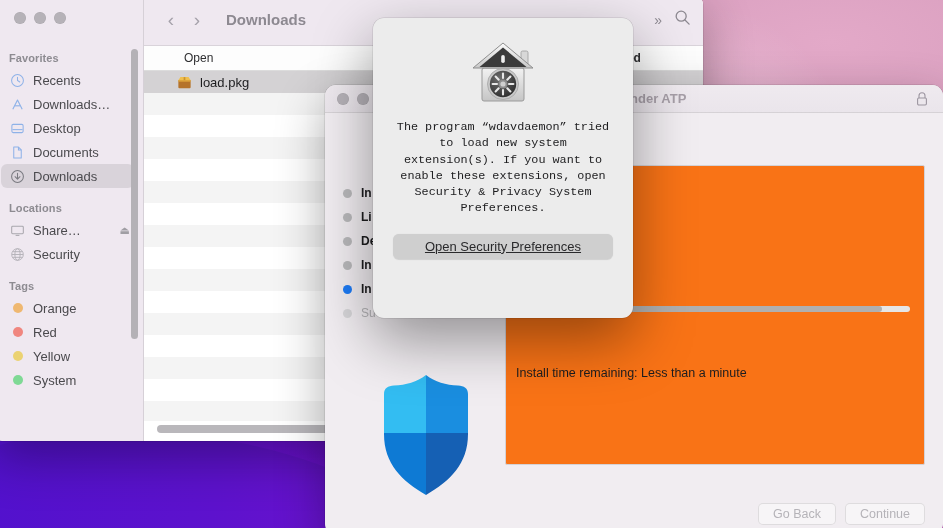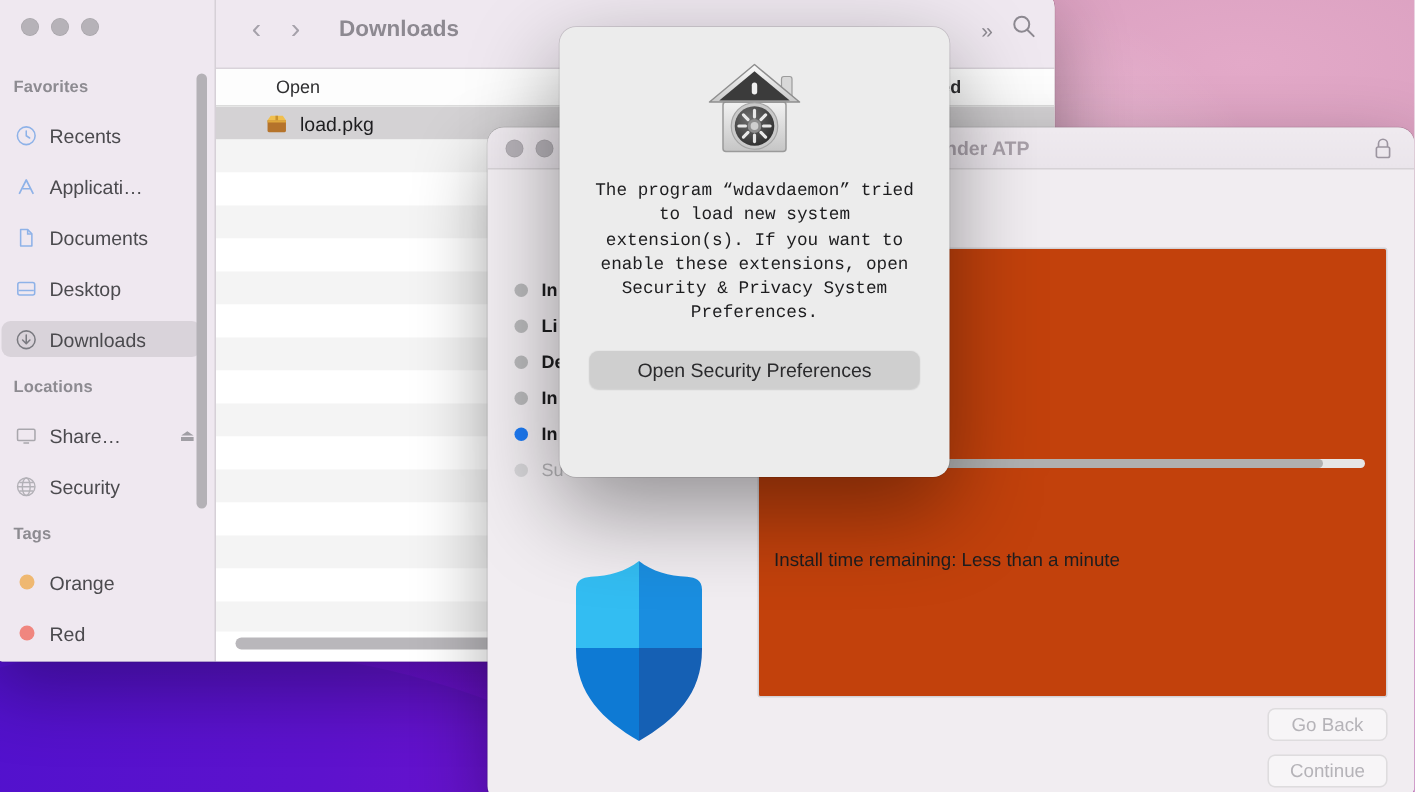--- a/index.html
+++ b/index.html
@@ -65,21 +65,21 @@
   }
   .traffic { position: absolute; left: 22px; top: 18px; display: flex; gap: 8px; }
   .tl { width: 12px; height: 12px; border-radius: 50%; background: #b6b2b8;
         box-shadow: inset 0 0 0 0.5px rgba(0,0,0,0.08); }
   .sb-section {
     font-size: 11px; font-weight: bold; color: #8d8b91;
     padding: 0 0 4px 17px; margin-top: 14px; letter-spacing: 0.1px;
   }
   .sb-item {
     display: flex; align-items: center; height: 24px;
-    margin: 10px 9px; padding-left: 8px; border-radius: 6px;
+    margin: 0 9px; padding-left: 8px; border-radius: 6px;
     font-size: 13px; color: #4b4a4e; gap: 7px;
   }
   .sb-item.selected { background: rgba(0,0,0,0.09); }
   .sb-ico { width: 17px; height: 17px; flex: 0 0 17px; display: flex;
             align-items: center; justify-content: center; }
   .sb-ico svg { display: block; }
   .sb-label { overflow: hidden; white-space: nowrap; }
   .eject { margin-left: auto; margin-right: 4px; color: #a09ea4; font-size: 11px; }
   .tag-dot { width: 10px; height: 10px; border-radius: 50%; flex: 0 0 10px;
              margin-left: 4px; margin-right: 3px; }
@@ -145,30 +145,30 @@
   .step.active { font-weight: bold; }
   .step.active .bullet { background: #1d7bf5; }
   .step.done { font-weight: bold; }
   .step.pending { color: #b2b1b4; }
   .step.pending .bullet { background: #d6d5d8; }
   .shield-wrap { position: absolute; left: 46px; bottom: 32px; }
 
   .inst-right { position: absolute; left: 180px; right: 0; top: 0; bottom: 0; padding: 16px 18px 0 0; }
   .inst-heading { font-size: 14px; font-weight: bold; color: #1d1d1f; margin: 8px 0 12px 0; }
   .inst-panel {
-    position: relative; height: 300px; background: #c2410c;
+    position: relative; height: 300px; background: #f97316;
     border: 1px solid #d4d2d6; border-radius: 2px; overflow: hidden;
   }
   .inst-status { position: absolute; left: 10px; top: 100px; font-size: 13px;
                  font-weight: bold; color: #1d1d1f; }
   .pbar { position: absolute; left: 10px; right: 14px; top: 140px; height: 6px;
           border-radius: 3px; background: #e6e6e6; overflow: hidden; }
   .pbar-fill { height: 100%; background: #b0b0b0; border-radius: 3px; }
   .inst-note { position: absolute; left: 10px; top: 200px; font-size: 12.5px; color: #1d1d1f; }
-  .inst-footer { position: absolute; right: 18px; bottom: 10px; display: flex; gap: 9px; flex-direction: column; }
+  .inst-footer { position: absolute; right: 18px; bottom: 10px; display: flex; gap: 9px; }
   .inst-btn {
     min-width: 72px; height: 22px; padding: 0 14px;
     font-size: 12.5px; color: #b5b3b8;
     background: rgba(255,255,255,0.45);
     border: 0.5px solid rgba(0,0,0,0.10); border-radius: 5px;
     display: flex; align-items: center; justify-content: center;
   }
 
   
   #alert {
@@ -183,20 +183,21 @@
   .alert-buttons { margin-top: 17px; display: flex; flex-direction: column; gap: 7px; }
   .btn-primary {
     height: 25px; border-radius: 6px; background: linear-gradient(#3c94fb, #147af4);
     color: #fff; font-size: 13px; display: flex; align-items: center; justify-content: center;
     box-shadow: 0 0.5px 1px rgba(0,0,0,0.18);
   }
   .btn-secondary {
     height: 25px; border-radius: 6px; background: #cfcfcf;
     color: #2a2a2c; font-size: 13px; display: flex; align-items: center; justify-content: center;
     box-shadow: 0 0.5px 1px rgba(0,0,0,0.12);
+    text-decoration: underline;
   }
 </style>
 </head>
 <body>
 
 <div id="screen">
 
   <div class="wall-base">
     <div class="wall-sheen"></div>
     <div class="wall-purple"></div>
@@ -227,41 +228,41 @@
         <span class="sb-label">Recents</span>
       </div>
 
       <div class="sb-item">
         <span class="sb-ico">
           <svg width="15" height="15" viewBox="0 0 16 16">
               <path d="M3 13L8 3.2 13 13" fill="none" stroke="#8eb2e8" stroke-width="1.2" stroke-linejoin="round"></path>
               <path d="M5.3 9.4h5.4" stroke="#8eb2e8" stroke-width="1.2"></path>
             </svg>
         </span>
-        <span class="sb-label">Applicati…</span>
+        <span class="sb-label">Downloads…</span>
+      </div>
+
+      <div class="sb-item">
+        <span class="sb-ico">
+          <svg width="15" height="15" viewBox="0 0 16 16">
+              <rect x="2" y="3.6" width="12" height="8.8" rx="1.4" fill="none" stroke="#8eb2e8" stroke-width="1.1"></rect>
+              <path d="M2.6 9.2h10.8" stroke="#8eb2e8" stroke-width="1.1"></path>
+            </svg>
+        </span>
+        <span class="sb-label">Desktop</span>
       </div>
 
       <div class="sb-item">
         <span class="sb-ico">
           <svg width="15" height="15" viewBox="0 0 16 16">
               <path d="M4 2.2h5l3 3v8.6H4z" fill="none" stroke="#8eb2e8" stroke-width="1.1" stroke-linejoin="round"></path>
               <path d="M9 2.2v3.1h3" fill="none" stroke="#8eb2e8" stroke-width="1.1"></path>
             </svg>
         </span>
         <span class="sb-label">Documents</span>
-      </div>
-
-      <div class="sb-item">
-        <span class="sb-ico">
-          <svg width="15" height="15" viewBox="0 0 16 16">
-              <rect x="2" y="3.6" width="12" height="8.8" rx="1.4" fill="none" stroke="#8eb2e8" stroke-width="1.1"></rect>
-              <path d="M2.6 9.2h10.8" stroke="#8eb2e8" stroke-width="1.1"></path>
-            </svg>
-        </span>
-        <span class="sb-label">Desktop</span>
       </div>
 
       <div class="sb-item selected">
         <span class="sb-ico">
           <svg width="15" height="15" viewBox="0 0 16 16">
               <circle cx="8" cy="8" r="6.3" fill="none" stroke="#7a7a80" stroke-width="1.1"></circle>
               <path d="M8 4.6v6M5.4 8.2L8 10.8l2.6-2.6" fill="none" stroke="#7a7a80" stroke-width="1.1" stroke-linecap="round" stroke-linejoin="round"></path>
             </svg>
         </span>
         <span class="sb-label">Downloads</span>

